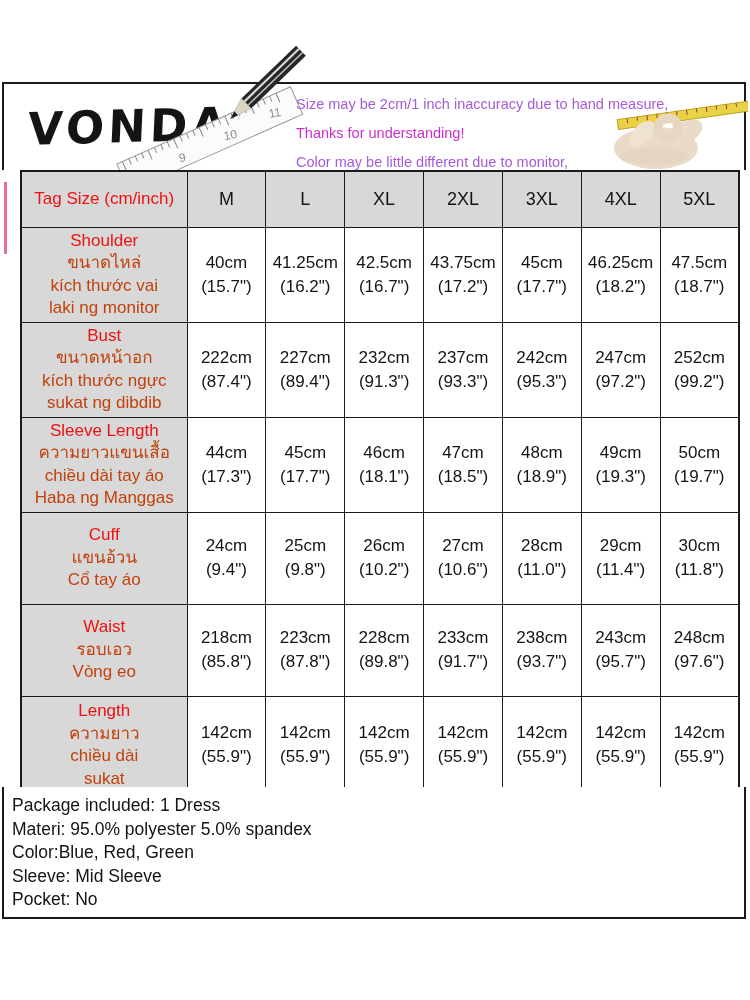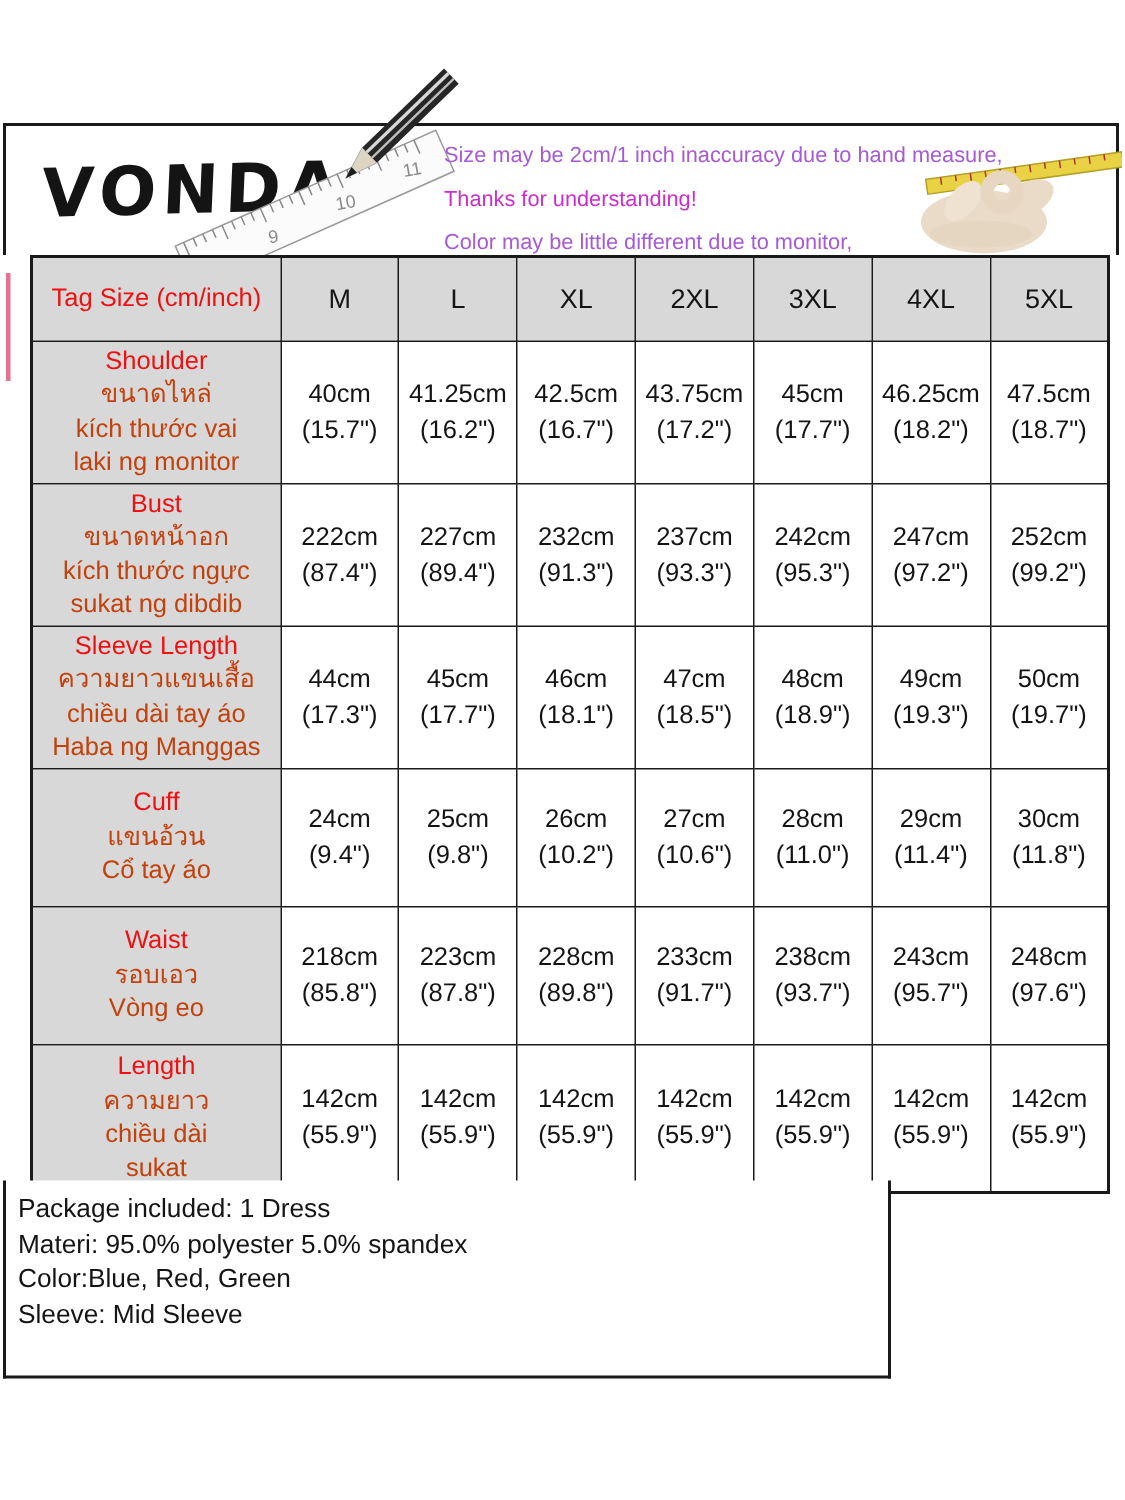--- a/index.html
+++ b/index.html
@@ -51,21 +51,21 @@
   .size-table th.red { color:var(--accent-red,#ee1111); font-size:17px; }
   .size-table tbody tr { height:92px; }
   .size-table tbody tr:last-child { height:99px; }
   .label-cell { background:var(--cell-gray,#d8d8d8); font-size:17px; line-height:22.5px; padding:2px; }
   .lbl-en  { color:var(--accent-red,#ee1111); }
   .lbl-loc { color:#c2410c; }
   .value-cell { background:#ffffff; font-size:17px; line-height:24px; color:#141414; }
 
   
   .footer {
-    position:absolute; left:2px; top:787px; width:592px; height:132px;
+    position:absolute; left:2px; top:787px; width:744px; height:132px;
     border:2.5px solid var(--border-dark,#1a1a1a); border-top:none;
     background:#ffffff; padding:7px 10px 0 8px;
     font-size:17.5px; line-height:23.6px; color:#141414; text-align:left;
   }
 </style>
 </head>
 <body>
 
 <div class="banner">
   <div class="edge-line left"></div>
@@ -349,13 +349,14 @@
         </td>
       </tr>
     </tbody>
 </table>
 
 <div class="footer" id="footer-box">
     <div>Package included: 1 Dress</div>
     <div>Materi: 95.0% polyester 5.0% spandex</div>
     <div>Color:Blue, Red, Green</div>
     <div>Sleeve: Mid Sleeve</div>
+    <div>Pocket: No</div>
   </div>
 
 </body></html>

